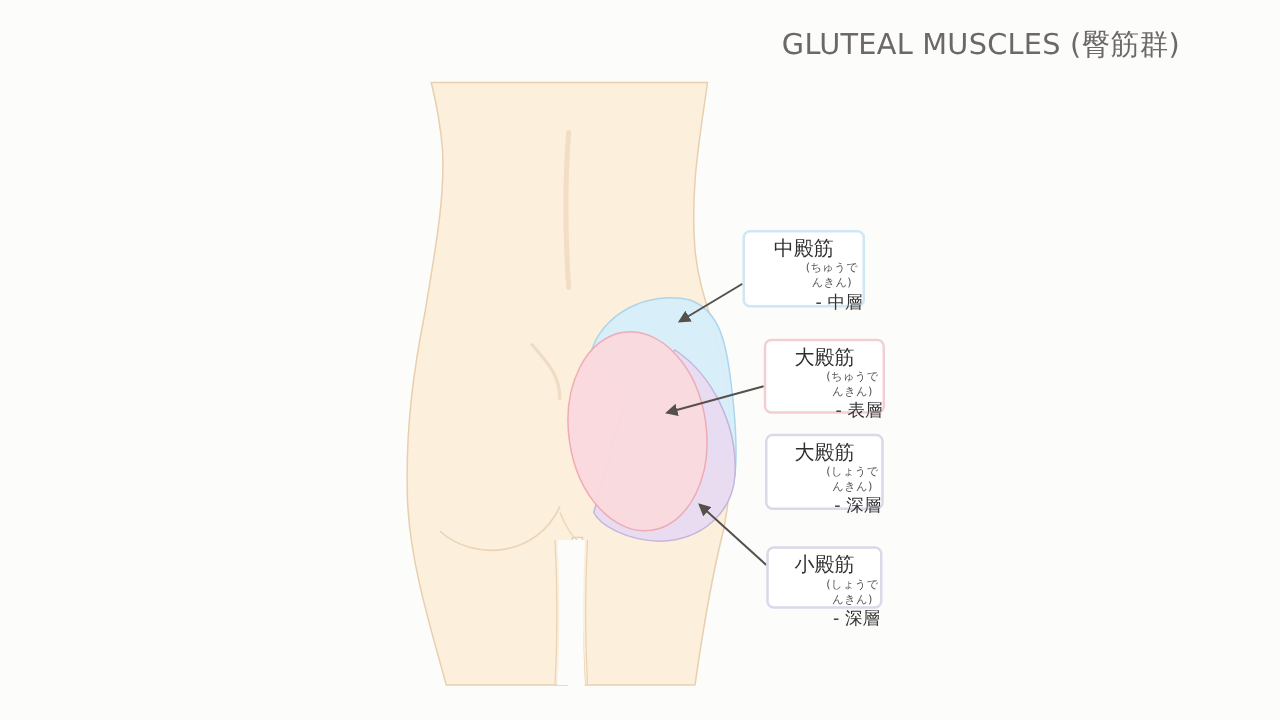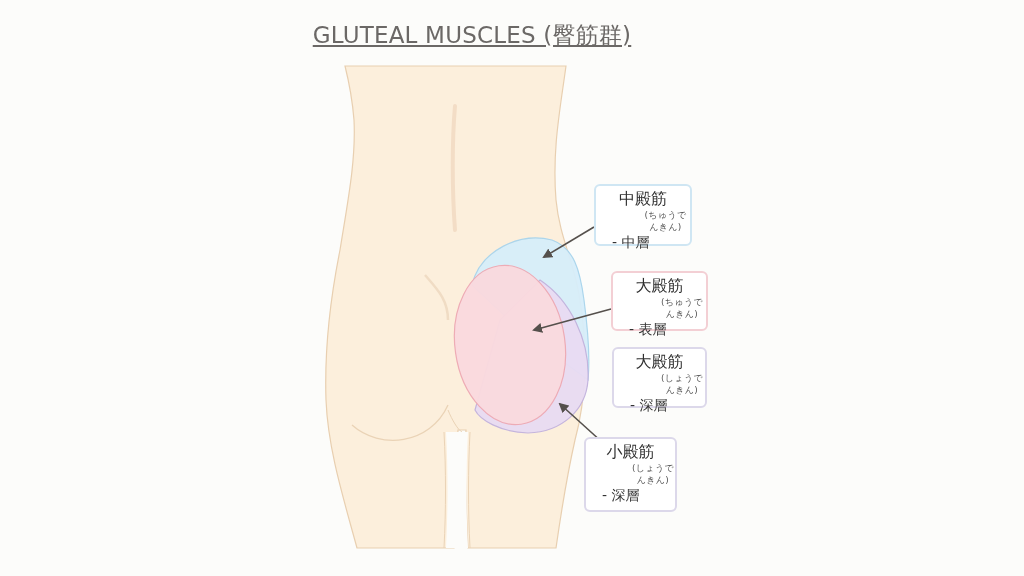--- a/index.html
+++ b/index.html
@@ -14,27 +14,26 @@
     .stage {
       position: relative;
       width: 1024px;
       height: 576px;
     }
     .title {
       position: absolute;
       top: 20px;
       left: 0;
       width: 944px;
-      text-align: center;
+      text-align: right;
       font-size: 23px;
       color: #6b6866;
       letter-spacing: 0.2px;
       font-family: "DejaVu Sans", sans-serif;
       font-weight: normal;
-      text-decoration: underline;
     }
     svg.figure {
       position: absolute;
       left: 0;
       top: 0;
     }
     .label-box {
       position: absolute;
       background: #ffffff;
       border-radius: 6px;
@@ -53,27 +52,27 @@
       font-size: 9px;
       line-height: 12px;
       color: #555;
       letter-spacing: 0.3px;
       padding-left: 45px;
     }
     .label-box .layer {
       font-size: 14px;
       line-height: 18px;
       color: #333;
-      text-align: left;
+      text-align: right;
       padding-left: 16px;
     }
     #box-medius { left: 594px; top: 184px; width: 98px; height: 62px; border-color: #cfe6f3; }
     #box-maximus { left: 611px; top: 271px; width: 97px; height: 60px; border-color: #f3cfd4; }
     #box-deep { left: 612px; top: 347px; width: 95px; height: 61px; border-color: #dcd8ea; }
-    #box-minimus { left: 584px; top: 437px; width: 93px; height: 75px; border-color: #dcd8ea; }
+    #box-minimus { left: 613px; top: 437px; width: 93px; height: 50px; border-color: #dcd8ea; }
   </style>
 </head>
 <body>
 
 <div class="stage">
 
   <div class="title">GLUTEAL MUSCLES (臀筋群)</div>
 
   <svg class="figure" width="1024" height="576" viewBox="0 0 1024 576">
     <defs>

